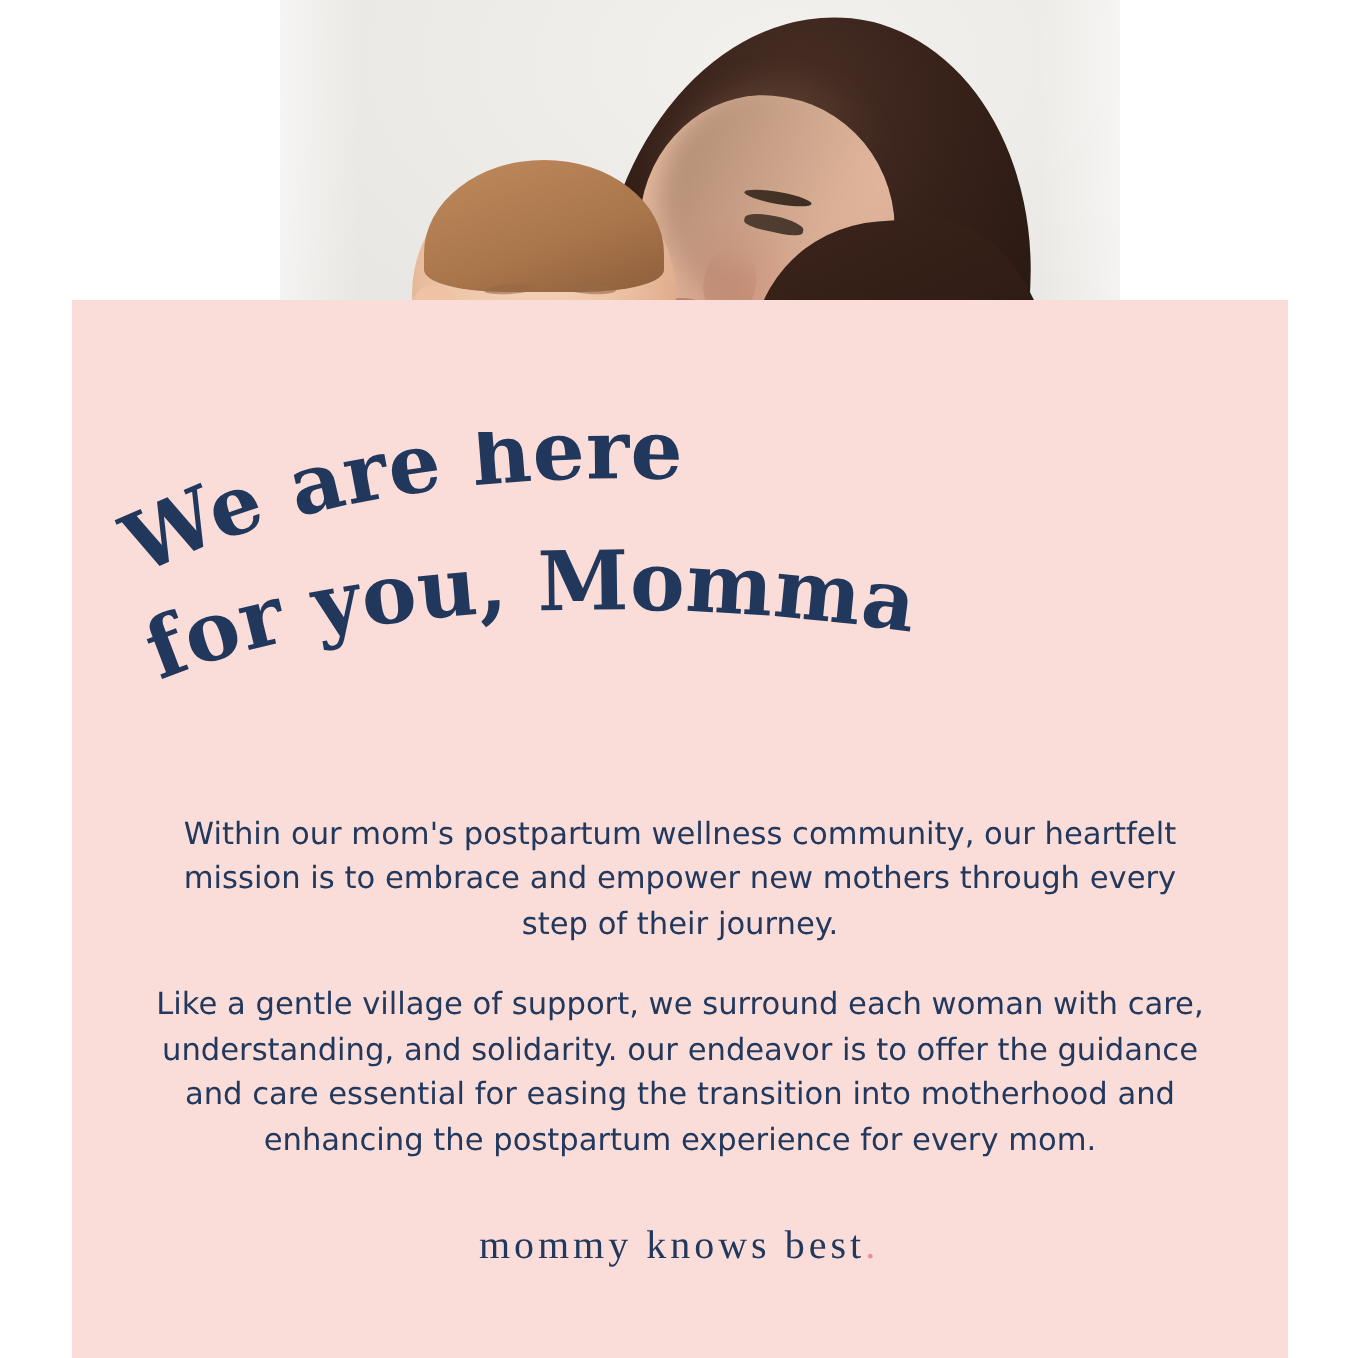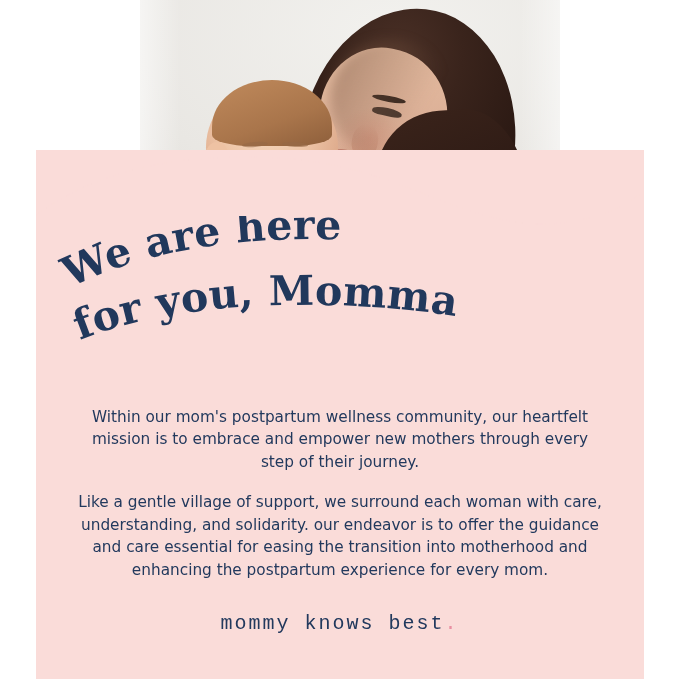--- a/index.html
+++ b/index.html
@@ -355,21 +355,21 @@
   .copy p:last-child { margin-bottom: 10px; }
 
   
   .logo {
     position: absolute;
     left: 0;
     top: 612px;
     width: 679px;
     text-align: center;
     z-index: 4;
-    font-family: Liberation Mono, monospace;
+    font-family: Liberation Serif, serif;
     font-size: 20px;
     letter-spacing: 2.0px;
     color: #22395d;
   }
   .logo .dot { color: #e98fa2; }
 </style>
 </head>
 <body>
 
 <div id="card">

